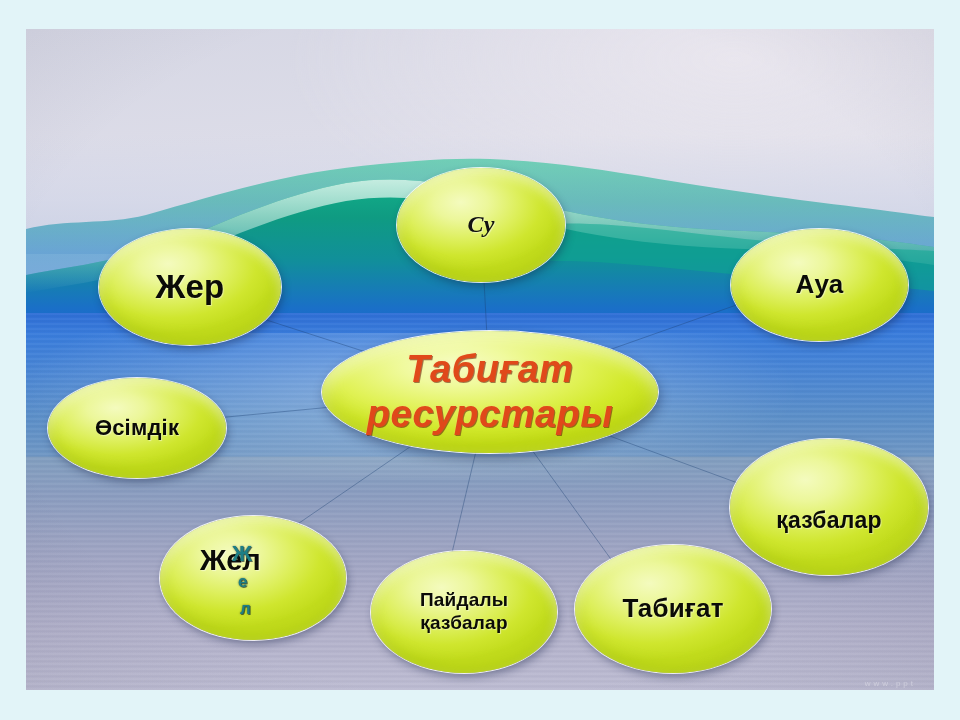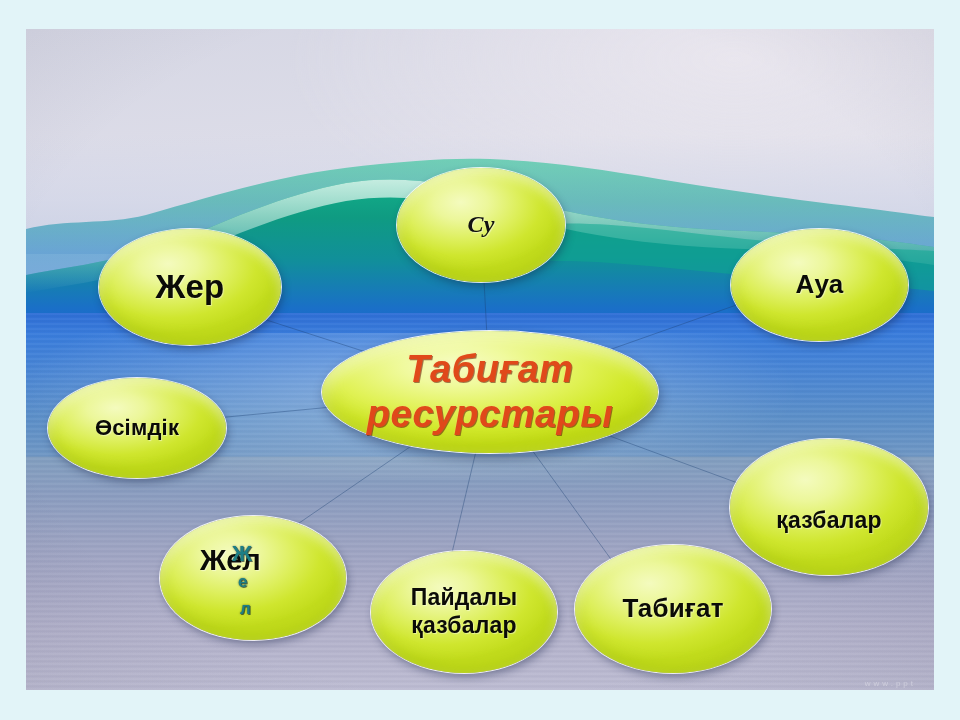--- a/index.html
+++ b/index.html
@@ -168,21 +168,21 @@
 
   #bubble-osimdik { left:  22px; top: 349px;  width: 178px; height: 100px; }
   #bubble-osimdik .blabel { font-size: 22px; text-align: center; }
 
   #bubble-zhanuar { left: 704px; top: 410px;  width: 198px; height: 136px; }
   #bubble-zhanuar .blabel { font-size: 23px; line-height: 1.18; }
 
   #bubble-zhel    { left: 134px; top: 487px;  width: 186px; height: 124px; align-items: center; }
 
   #bubble-paidaly { left: 345px; top: 522px;  width: 186px; height: 122px; }
-  #bubble-paidaly .blabel { font-size: 23px; line-height: 1.2; }
+  #bubble-paidaly .blabel { font-size: 19px; line-height: 1.2; }
 
   #bubble-topyrak { left: 549px; top: 516px;  width: 196px; height: 128px; }
   #bubble-topyrak .blabel { font-size: 26px; }
 
   
   #bubble-center {
     position: absolute;
     left: 296px; top: 302px;
     width: 336px; height: 122px;
     border-radius: 50%;

